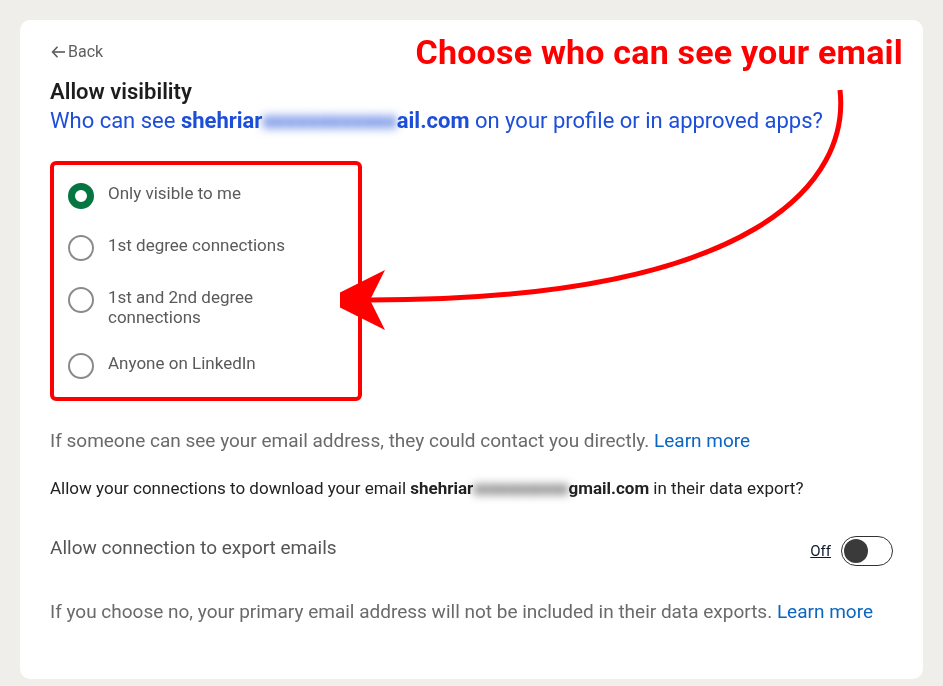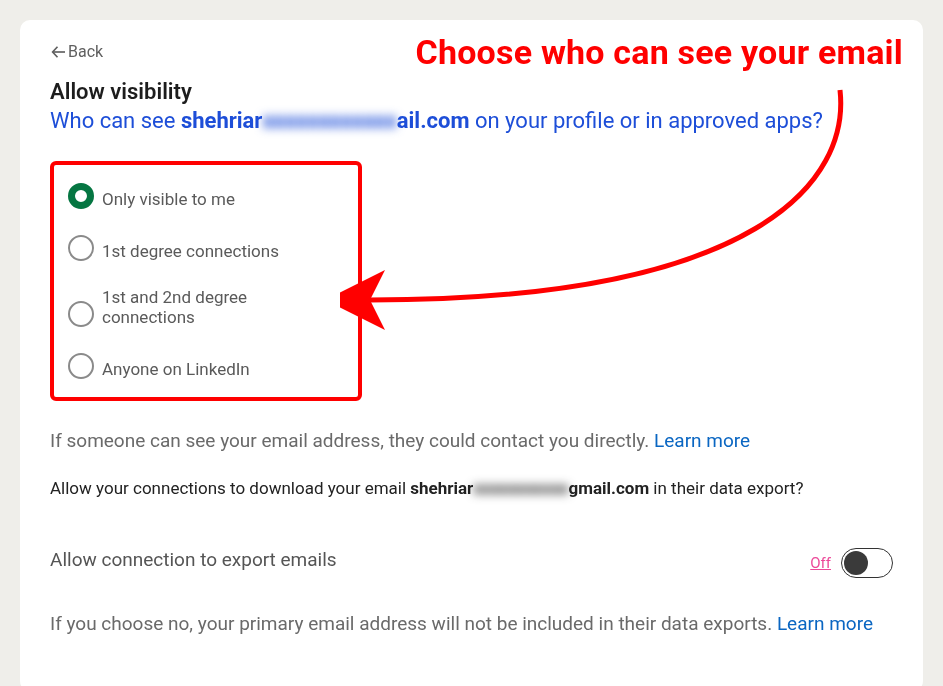--- a/index.html
+++ b/index.html
@@ -47,22 +47,22 @@
   }
   .radio-box {
     border: 4px solid #ff0000;
     border-radius: 6px;
     padding: 18px 14px 10px 14px;
     width: 312px;
     margin-bottom: 28px;
   }
   .radio-row {
     display: flex;
-    align-items: flex-end;
-    gap: 8px;
+    align-items: flex-start;
+    gap: 14px;
     margin-bottom: 26px;
     cursor: pointer;
   }
   .radio-row:last-child { margin-bottom: 8px; }
   .radio-outer {
     width: 26px; height: 26px;
     border: 2px solid #8a8a8a;
     border-radius: 50%;
     display: flex; align-items: center; justify-content: center;
     flex-shrink: 0;
@@ -80,41 +80,41 @@
     margin-bottom: 26px;
   }
   .hint a, .link {
     color: #0a66c2;
     text-decoration: none;
     cursor: pointer;
   }
   .question2 {
     font-size: 17px;
     color: #222;
-    margin-bottom: 50px;
+    margin-bottom: 38px;
   }
   .question2 b { font-weight: 700; }
   .toggle-row {
     display: flex;
     align-items: flex-start;
     justify-content: space-between;
     margin-bottom: 34px;
   }
   .toggle-label {
     font-size: 19px;
     color: #555;
   }
   .toggle-wrap {
     display: flex;
     align-items: center;
     gap: 10px;
   }
   .toggle-state {
     font-size: 15px;
-    color: #ec4899;
+    color: #0f172a;
     text-decoration: underline;
   }
   .toggle {
     width: 52px; height: 30px;
     border: 1px solid #333;
     border-radius: 30px;
     background: #fff;
     position: relative;
     cursor: pointer;
   }

